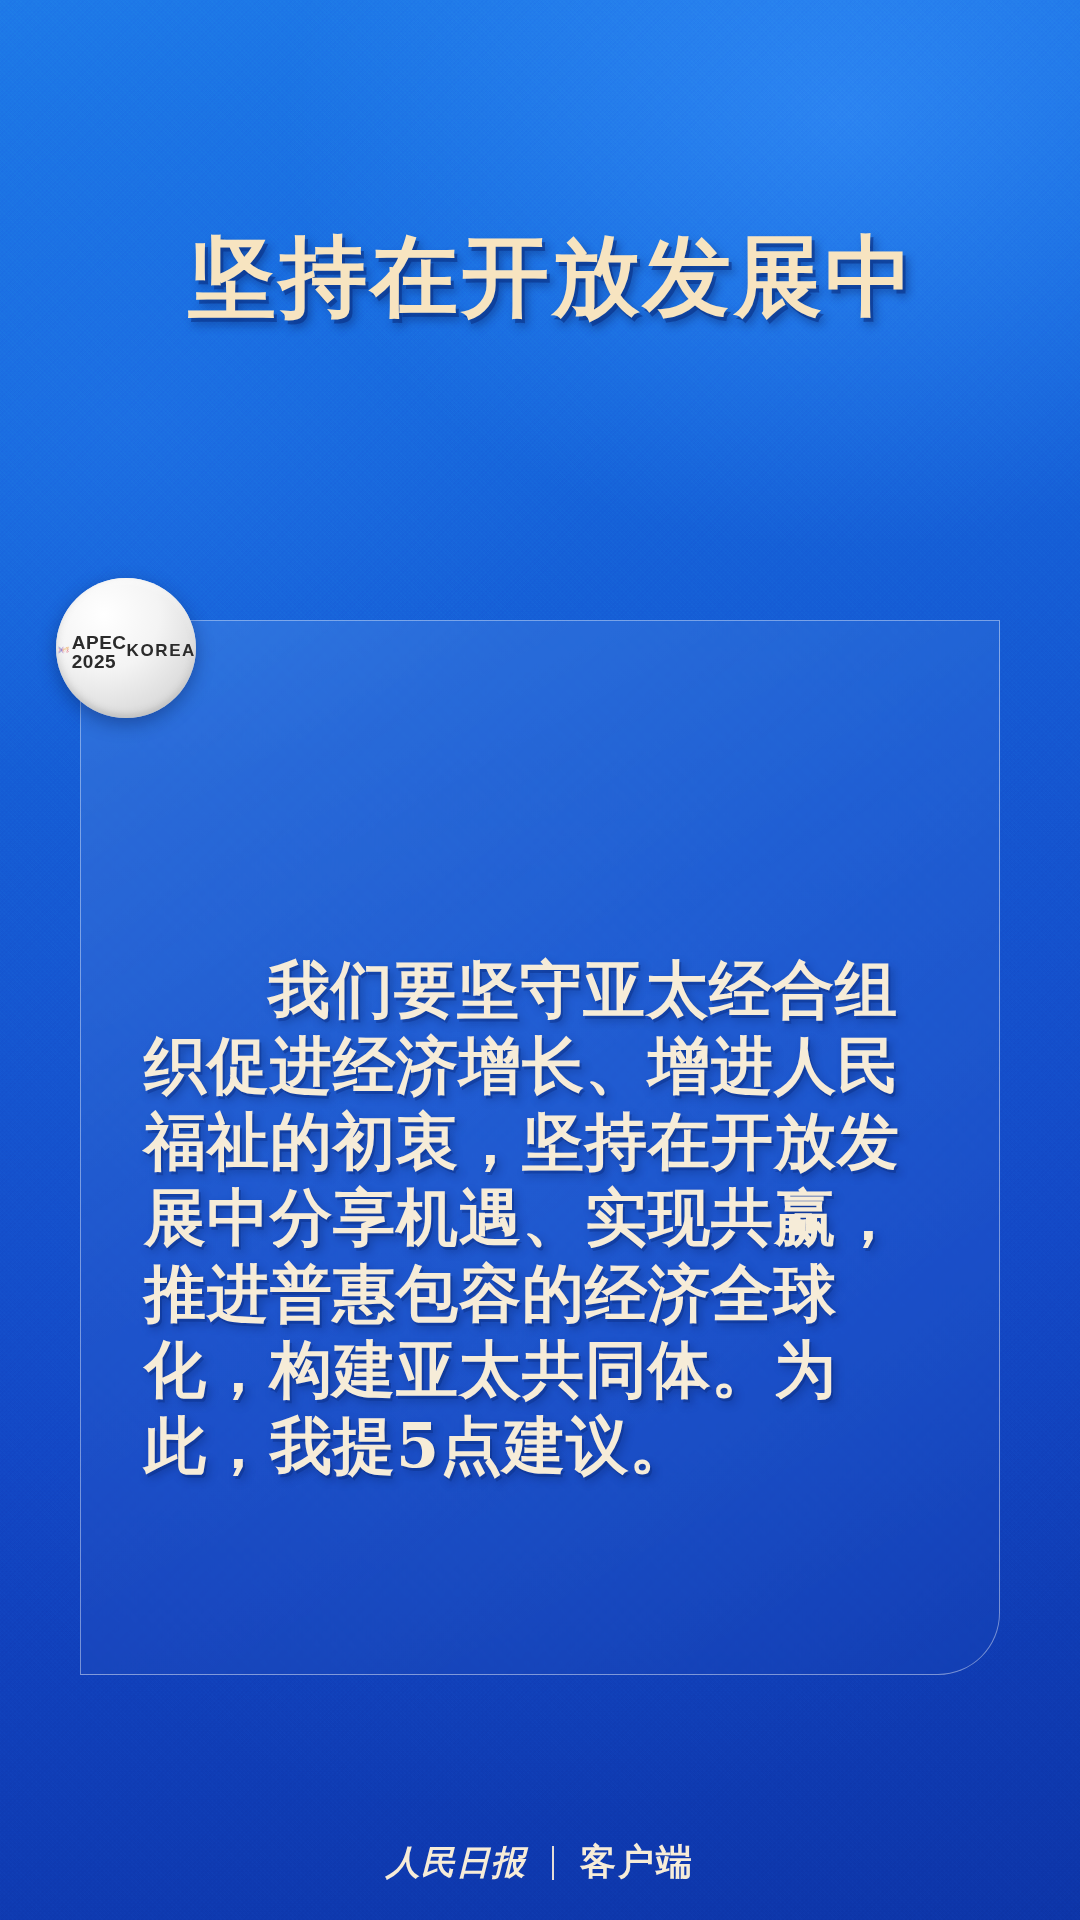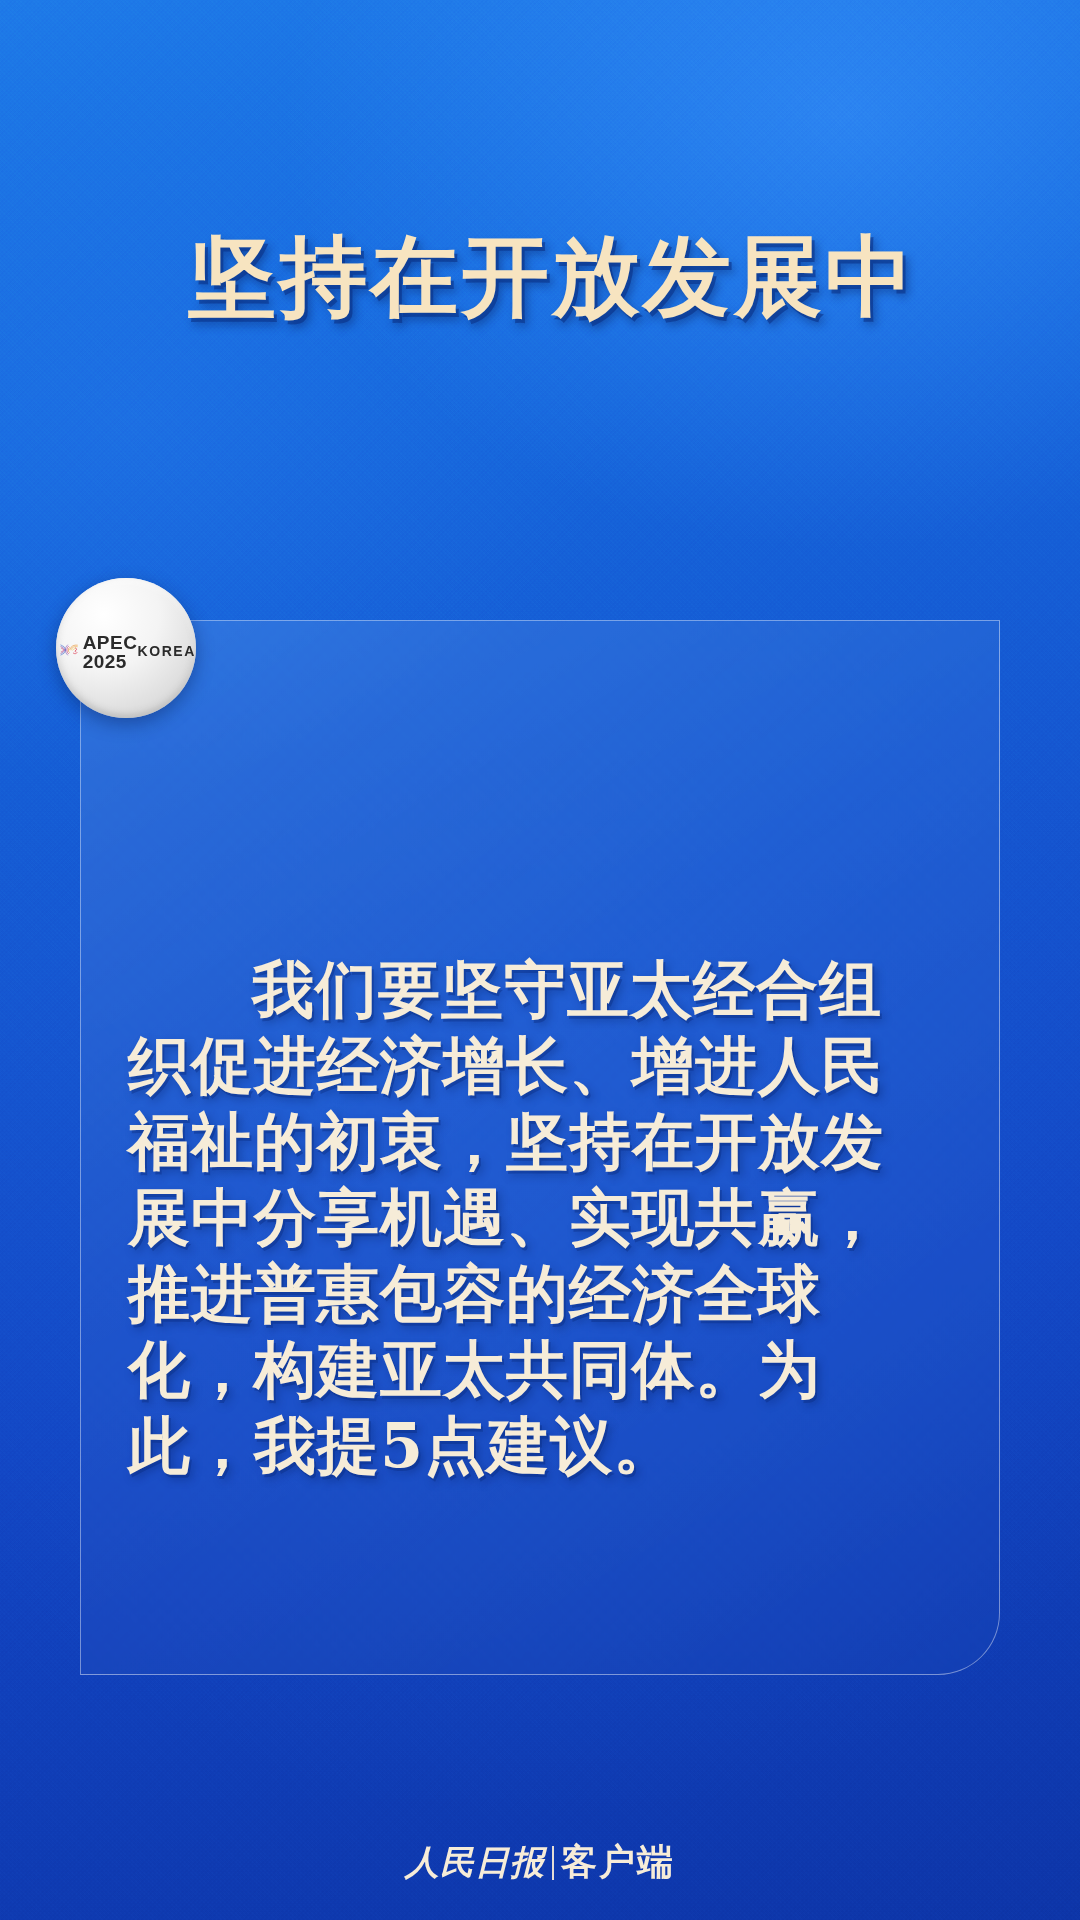--- a/index.html
+++ b/index.html
@@ -100,26 +100,26 @@
     z-index: 6;
   }
   .apec-mark { width: 94px; height: 52px; display:block; margin-top: 4px; }
   .apec-text {
     font-family: "Liberation Sans", sans-serif;
     font-weight: 700;
     color: #2b2b2b;
     line-height: 1;
   }
   .apec-top { font-size: 19px; letter-spacing: 0.5px; margin-top: 7px; }
-  .apec-bot { font-size: 14px; letter-spacing: 1.6px; margin-top: 5px; }
+  .apec-bot { font-size: 17px; letter-spacing: 1.6px; margin-top: 5px; }
 
   
   .quote {
     position: absolute;
-    left: 128px;
+    left: 144px;
     top: 952px;
     width: 760px;
     font-family: "DejaVu Serif", "Liberation Serif", serif;
     font-weight: 700;
     font-size: 62px;
     line-height: 76px;
     letter-spacing: 1px;
     color: #f6ecd8;
     text-indent: 124px;
     text-align: left;
@@ -145,21 +145,21 @@
 
   
   .footer {
     position: absolute;
     left: 0;
     top: 1838px;
     width: 1080px;
     display: flex;
     align-items: center;
     justify-content: center;
-    gap: 7px;
+    gap: 26px;
   }
   .footer-brand {
     font-family: "DejaVu Serif", "Liberation Serif", serif;
     font-weight: 700;
     font-style: italic;
     font-size: 34px;
     letter-spacing: 1px;
     color: #f6ecd8;
   }
   .footer-divider {

